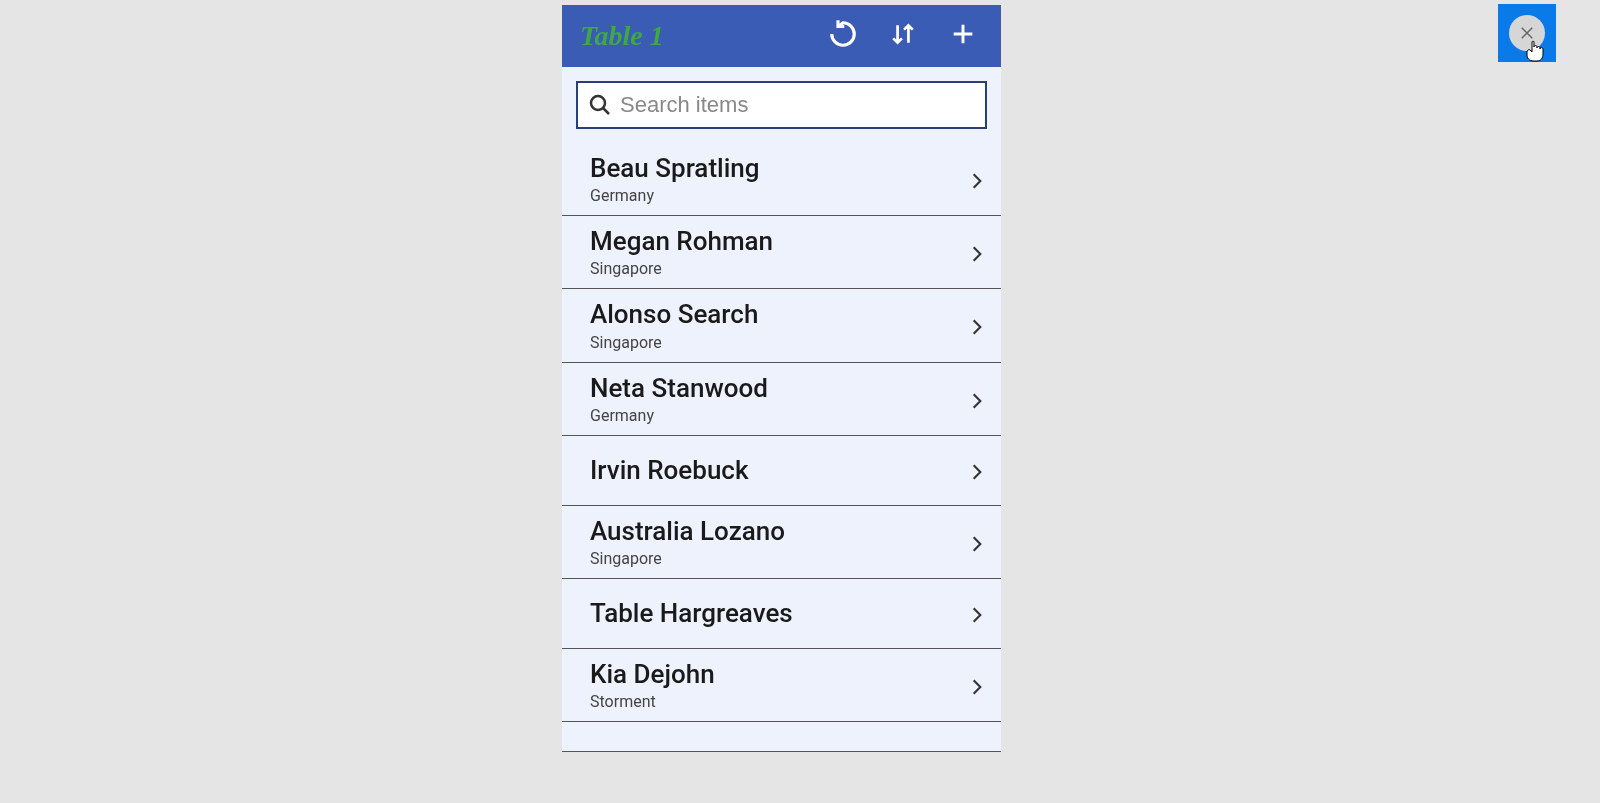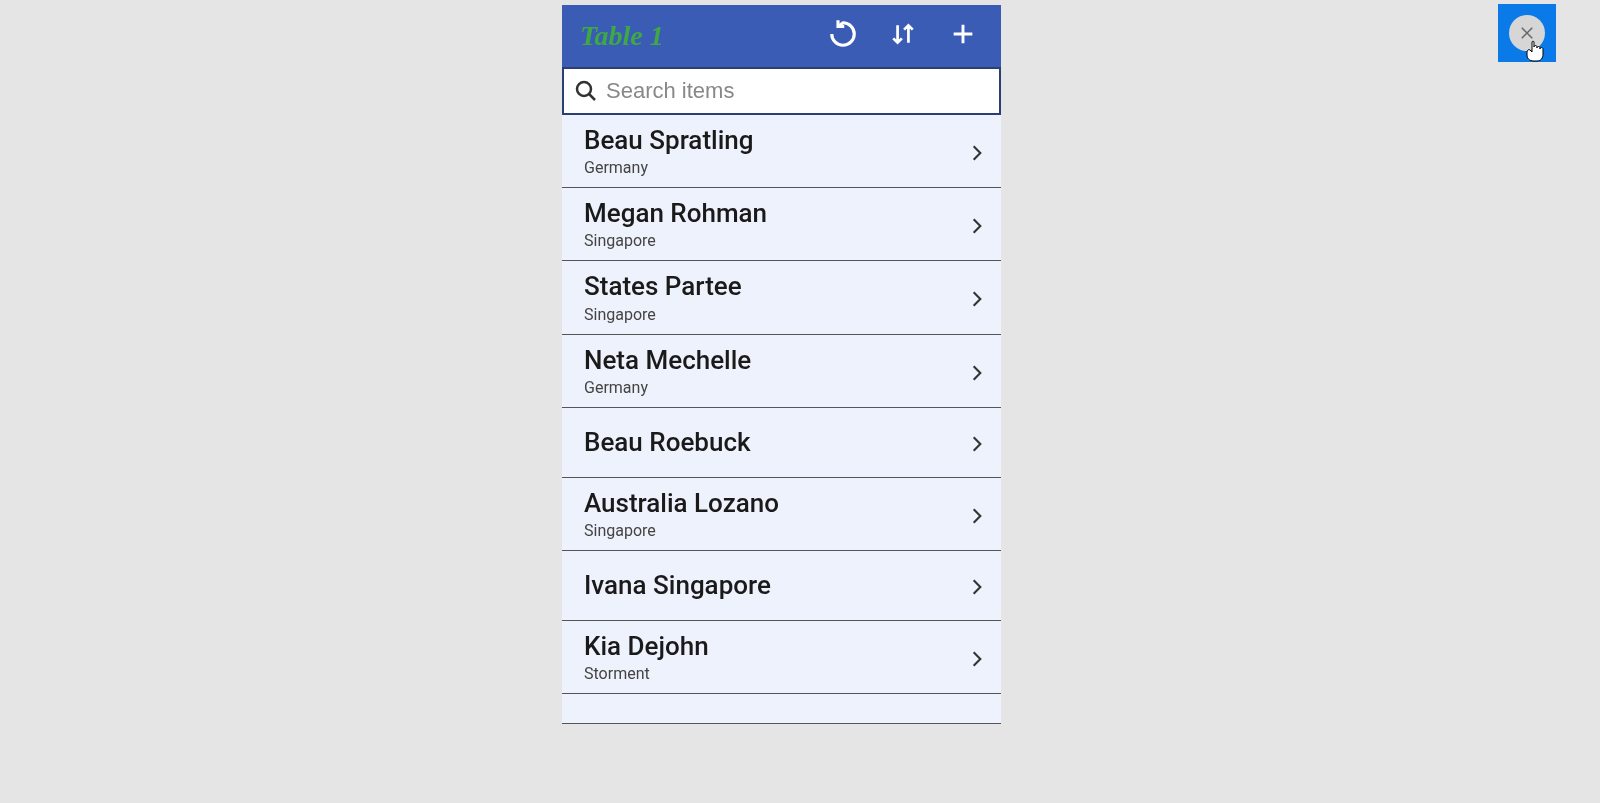--- a/index.html
+++ b/index.html
@@ -57,21 +57,21 @@
       stroke: #fff;
       fill: none;
     }
     .search-bar {
       background: #fff;
       border: 2px solid #2a3f73;
       height: 48px;
       display: flex;
       align-items: center;
       padding: 0 10px;
-      margin: 0;
+      margin: 14px;
     }
     .search-icon {
       width: 24px;
       height: 24px;
       margin-right: 8px;
     }
     .search-input {
       border: none;
       outline: none;
       font-size: 22px;
@@ -83,21 +83,21 @@
       color: #888;
     }
     .list {
       display: flex;
       flex-direction: column;
       overflow: hidden;
     }
     .list-item {
       background: #eef2fc;
       border-bottom: 1px solid #555;
-      padding: 10px 14px 10px 22px;
+      padding: 10px 14px 10px 28px;
       display: flex;
       align-items: center;
       cursor: pointer;
       min-height: 70px;
     }
     .item-text {
       flex: 1;
     }
     .item-name {
       font-size: 26px;
@@ -221,64 +221,64 @@
         <div class="item-country">Singapore</div>
       </div>
       <span class="chevron">
         <svg width="20" height="24" viewBox="0 0 24 24">
             <path d="M8 4 L16 12 L8 20"></path>
           </svg>
       </span>
     </div>
     <div class="list-item">
       <div class="item-text">
-        <div class="item-name">States Partee</div>
+        <div class="item-name">Alonso Search</div>
         <div class="item-country">Singapore</div>
       </div>
       <span class="chevron">
         <svg width="20" height="24" viewBox="0 0 24 24">
             <path d="M8 4 L16 12 L8 20"></path>
           </svg>
       </span>
     </div>
     <div class="list-item">
       <div class="item-text">
-        <div class="item-name">Neta Mechelle</div>
+        <div class="item-name">Neta Stanwood</div>
         <div class="item-country">Germany</div>
       </div>
       <span class="chevron">
         <svg width="20" height="24" viewBox="0 0 24 24">
             <path d="M8 4 L16 12 L8 20"></path>
           </svg>
       </span>
     </div>
     <div class="list-item">
       <div class="item-text">
-        <div class="item-name">Beau Roebuck</div>
+        <div class="item-name">Irvin Roebuck</div>
       </div>
       <span class="chevron">
         <svg width="20" height="24" viewBox="0 0 24 24">
             <path d="M8 4 L16 12 L8 20"></path>
           </svg>
       </span>
     </div>
     <div class="list-item">
       <div class="item-text">
         <div class="item-name">Australia Lozano</div>
         <div class="item-country">Singapore</div>
       </div>
       <span class="chevron">
         <svg width="20" height="24" viewBox="0 0 24 24">
             <path d="M8 4 L16 12 L8 20"></path>
           </svg>
       </span>
     </div>
     <div class="list-item">
       <div class="item-text">
-        <div class="item-name">Ivana Singapore</div>
+        <div class="item-name">Table Hargreaves</div>
       </div>
       <span class="chevron">
         <svg width="20" height="24" viewBox="0 0 24 24">
             <path d="M8 4 L16 12 L8 20"></path>
           </svg>
       </span>
     </div>
     <div class="list-item">
       <div class="item-text">
         <div class="item-name">Kia Dejohn</div>

